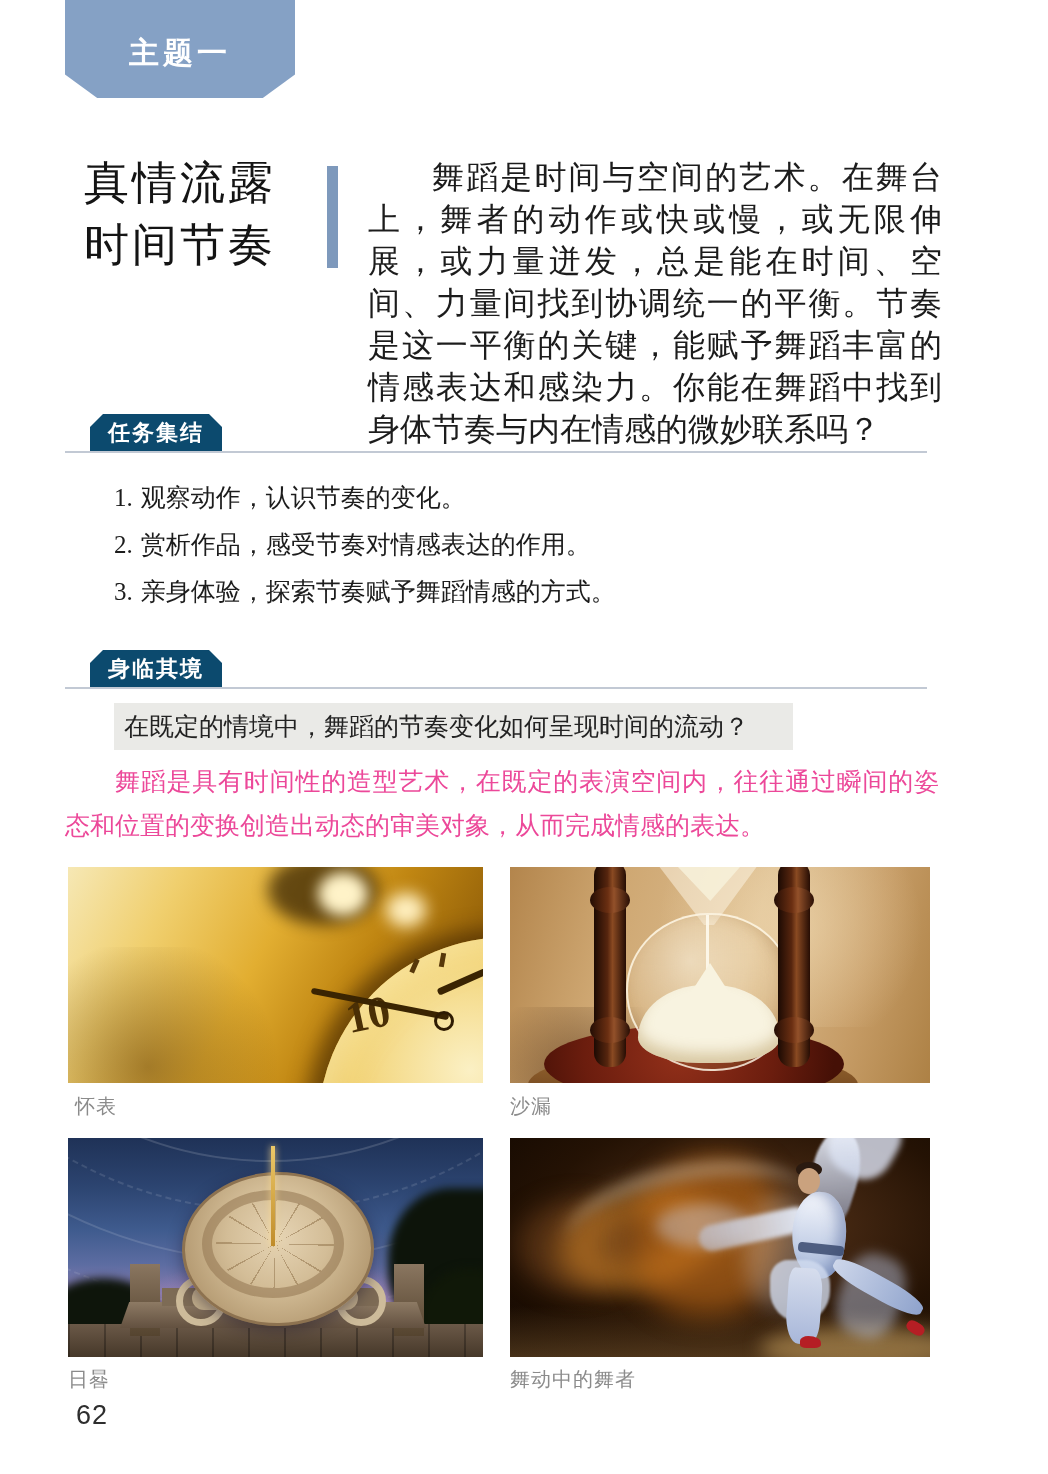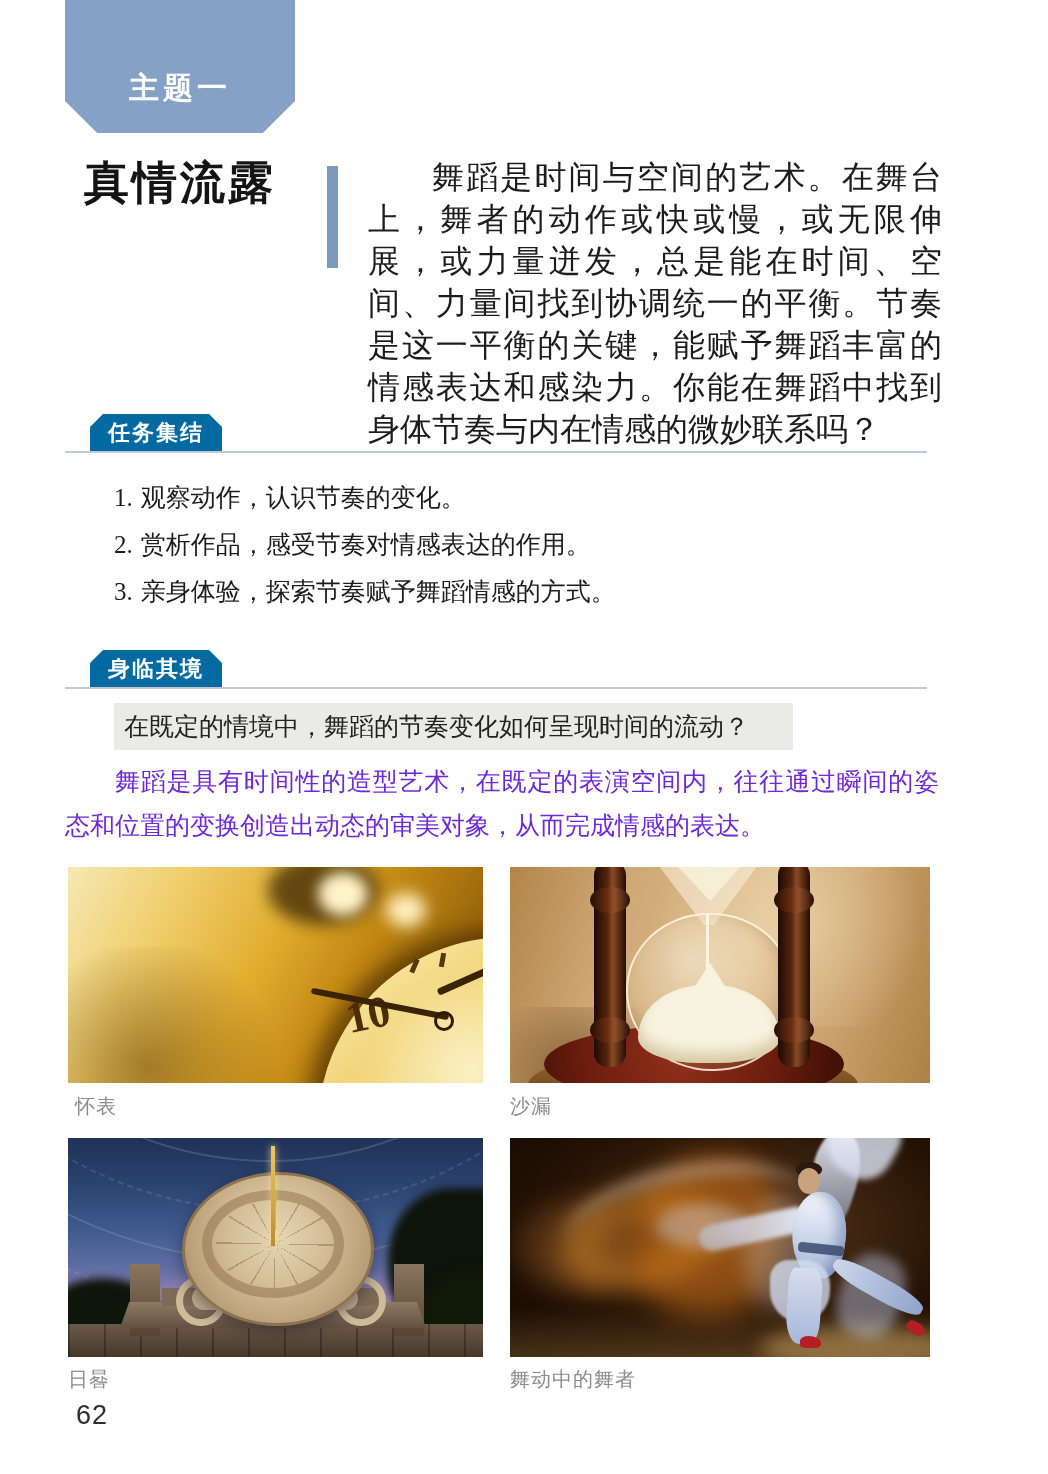--- a/index.html
+++ b/index.html
@@ -1,48 +1,48 @@
 <!DOCTYPE html>
 <html><head>
 <meta charset="utf-8">
 <style>
   html,body{margin:0;padding:0;background:#ffffff;}
   .page{position:relative;width:1048px;height:1474px;background:#ffffff;overflow:hidden;
         font-family:"Liberation Sans",sans-serif;}
   .abs{position:absolute;}
 
   
-  .theme-banner{left:65px;top:0;width:230px;height:133px;background:#85A1C5;
+  .theme-banner{left:65px;top:0;width:230px;height:98px;background:#85A1C5;
     clip-path:polygon(0 0,100% 0,100% 76%,86% 100%,14% 100%,0 76%);
     display:flex;align-items:flex-end;justify-content:center;padding-bottom:24px;box-sizing:border-box;}
   .theme-banner span{color:#fff;font-size:30px;font-weight:bold;letter-spacing:4px;}
 
-  .main-title{left:84px;top:152px;width:260px;font-size:45px;font-weight:700;color:#141414;
+  .main-title{left:84px;top:152px;width:260px;font-size:45px;font-weight:400;color:#141414;
     line-height:62px;letter-spacing:3px;}
   .title-bar{left:327px;top:166px;width:11px;height:102px;background:#7E99BC;}
 
   .intro-text{left:368px;top:156px;width:574px;font-family:"Liberation Serif","DejaVu Serif",serif;
     font-size:32px;line-height:42px;color:#1c1c1c;text-indent:2em;text-align:justify;}
 
   
-  .sec-tag{width:132px;height:37px;background:#0369a1;
+  .sec-tag{width:132px;height:37px;background:#0c4a6e;
     clip-path:polygon(13px 0,calc(100% - 13px) 0,100% 13px,100% 100%,0 100%,0 13px);
     display:flex;align-items:center;justify-content:center;}
   .sec-tag span{color:#fff;font-size:22px;font-weight:bold;letter-spacing:2px;}
   .sec-rule{height:2px;background:#C2C9D4;}
 
   .task-list{left:114px;top:474px;font-family:"Liberation Serif","DejaVu Serif",serif;
     font-size:25px;color:#1c1c1c;}
   .task-list .li{line-height:47px;}
   .task-list .num{margin-right:8px;}
 
   .question{left:114px;top:703px;background:#EAEAE7;padding:7px 44px 7px 10px;
     font-family:"Liberation Serif","DejaVu Serif",serif;font-size:25px;color:#222;}
   .para2{left:65px;top:760px;width:874px;font-family:"Liberation Serif","DejaVu Serif",serif;
-    font-size:25px;line-height:44px;color:#6d28d9;text-indent:2em;text-align:justify;}
+    font-size:25px;line-height:44px;color:#ec4899;text-indent:2em;text-align:justify;}
 
   
   .fig{position:absolute;overflow:hidden;}
   .fig > div{position:absolute;}
   .caption{font-size:20px;color:#8B8B8B;letter-spacing:1px;}
   .page-number{left:76px;top:1400px;font-size:27px;color:#2e2e2e;letter-spacing:1px;}
 
   
   .fig-watch{left:68px;top:867px;width:415px;height:216px;
     background:linear-gradient(118deg,#f6e8b5 0%,#f0cf6e 22%,#e2ae31 45%,#c08612 65%,#8f5d08 88%,#6f4404 100%);}
@@ -193,20 +193,21 @@
 <body>
 
 <div class="page">
 
   <div class="abs theme-banner">
     <span>主题一</span>
   </div>
 
   <div class="abs main-title">
     <div>真情流露</div>
+    <div>时间节奏</div>
   </div>
   <div class="abs title-bar"></div>
 
   <div class="abs intro-text">舞蹈是时间与空间的艺术。在舞台上，舞者的动作或快或慢，或无限伸展，或力量迸发，总是能在时间、空间、力量间找到协调统一的平衡。节奏是这一平衡的关键，能赋予舞蹈丰富的情感表达和感染力。你能在舞蹈中找到身体节奏与内在情感的微妙联系吗？</div>
 
   <div class="abs sec-tag" style="left:90px;top:414px;">
     <span>任务集结</span>
   </div>
   <div class="abs sec-rule" style="left:65px;top:451px;width:862px;"></div>
 

